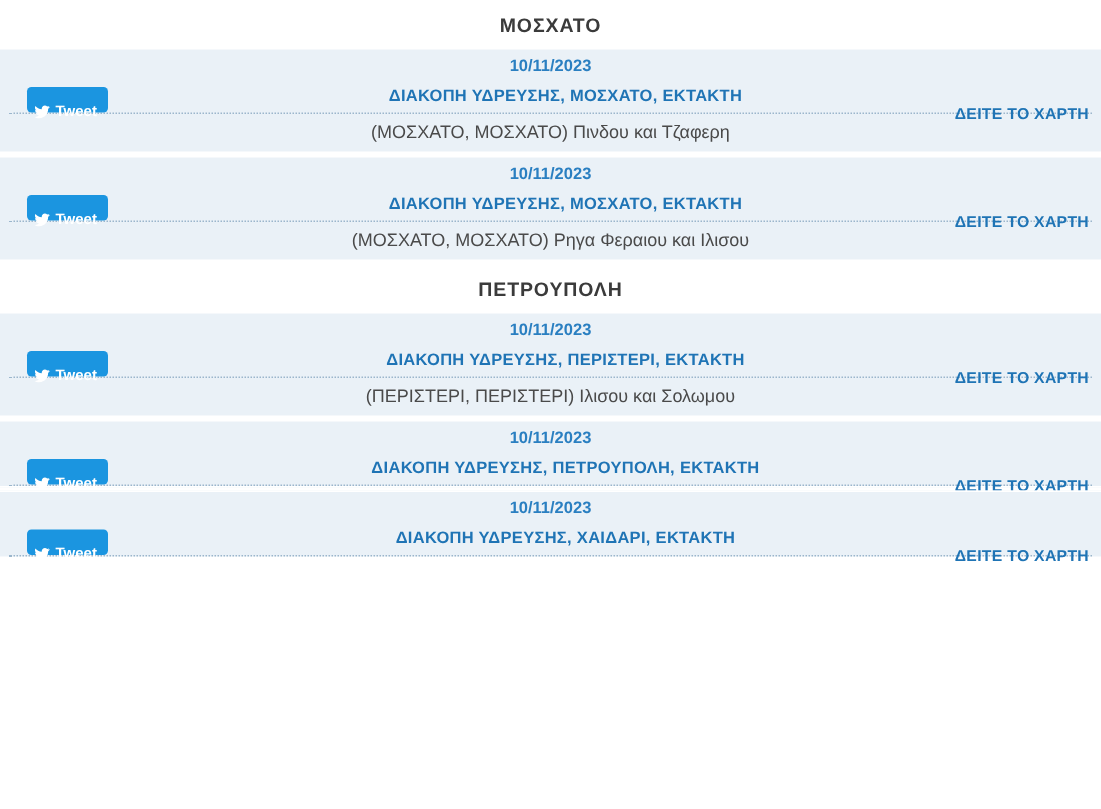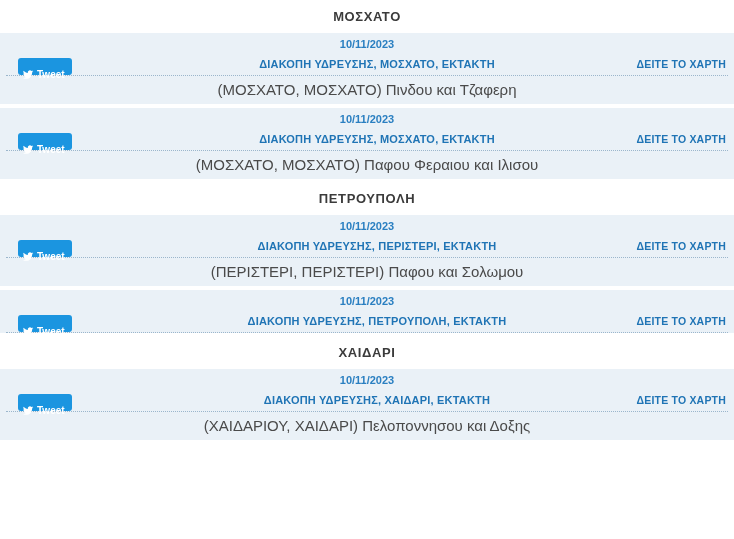--- a/index.html
+++ b/index.html
@@ -74,38 +74,38 @@
     color: #1f74b5;
     font-size: 11px;
     font-weight: bold;
     letter-spacing: 0.2px;
     line-height: 22px;
     margin-left: 20px;
   }
   .map-link {
     position: absolute;
     right: 8px;
-    top: 0;
+    top: 12px;
     line-height: 22px;
     color: #1f74b5;
     font-size: 10.5px;
     font-weight: bold;
     text-decoration: none;
     letter-spacing: 0.2px;
     cursor: pointer;
   }
   .card-sep {
     border-top: 1px dotted #9bb6cc;
     margin: 0 6px;
     height: 0;
   }
   .card-detail {
     text-align: center;
     color: #4a4a4a;
-    font-size: 15px;
+    font-size: 12px;
     padding: 5px 0 6px 0;
   }
 </style>
 </head>
 <body>
 
 <div class="page">
 
   <div class="section-title">ΜΟΣΧΑΤΟ</div>
 
@@ -135,74 +135,72 @@
           <svg width="12" height="11" viewBox="0 0 24 24">
               <path fill="#ffffff" d="M23 4.9c-.8.4-1.7.6-2.6.8.9-.6 1.6-1.5 2-2.5-.9.5-1.9.9-2.9 1.1-.8-.9-2-1.5-3.3-1.5-2.5 0-4.6 2.1-4.6 4.7 0 .4 0 .7.1 1C7.9 8.3 4.6 6.5 2.4 3.8c-.4.7-.6 1.5-.6 2.4 0 1.6.8 3 2.1 3.9-.8 0-1.5-.2-2.1-.6v.1c0 2.3 1.6 4.2 3.7 4.6-.4.1-.8.2-1.2.2-.3 0-.6 0-.9-.1.6 1.9 2.3 3.2 4.3 3.3-1.6 1.3-3.6 2-5.7 2-.4 0-.7 0-1.1-.1 2 1.3 4.4 2 7 2 8.4 0 13-7 13-13v-.6c.9-.6 1.7-1.4 2.3-2.3z"></path>
             </svg>
         </span>
         <span>Tweet</span>
       </div>
       <div class="card-headline">ΔΙΑΚΟΠΗ ΥΔΡΕΥΣΗΣ, ΜΟΣΧΑΤΟ, ΕΚΤΑΚΤΗ</div>
       <a class="map-link">ΔΕΙΤΕ ΤΟ ΧΑΡΤΗ</a>
     </div>
     <div class="card-sep"></div>
-    <div class="card-detail">(ΜΟΣΧΑΤΟ, ΜΟΣΧΑΤΟ) Παφου Φεραιου και Ιλισου</div>
+    <div class="card-detail">(ΜΟΣΧΑΤΟ, ΜΟΣΧΑΤΟ) Ρηγα Φεραιου και Ιλισου</div>
   </div>
 
   <div class="section-title">ΠΕΤΡΟΥΠΟΛΗ</div>
 
   <div class="card">
     <div class="card-date">10/11/2023</div>
     <div class="card-main">
       <div class="tweet-btn">
         <span>
           <svg width="12" height="11" viewBox="0 0 24 24">
               <path fill="#ffffff" d="M23 4.9c-.8.4-1.7.6-2.6.8.9-.6 1.6-1.5 2-2.5-.9.5-1.9.9-2.9 1.1-.8-.9-2-1.5-3.3-1.5-2.5 0-4.6 2.1-4.6 4.7 0 .4 0 .7.1 1C7.9 8.3 4.6 6.5 2.4 3.8c-.4.7-.6 1.5-.6 2.4 0 1.6.8 3 2.1 3.9-.8 0-1.5-.2-2.1-.6v.1c0 2.3 1.6 4.2 3.7 4.6-.4.1-.8.2-1.2.2-.3 0-.6 0-.9-.1.6 1.9 2.3 3.2 4.3 3.3-1.6 1.3-3.6 2-5.7 2-.4 0-.7 0-1.1-.1 2 1.3 4.4 2 7 2 8.4 0 13-7 13-13v-.6c.9-.6 1.7-1.4 2.3-2.3z"></path>
             </svg>
         </span>
         <span>Tweet</span>
       </div>
       <div class="card-headline">ΔΙΑΚΟΠΗ ΥΔΡΕΥΣΗΣ, ΠΕΡΙΣΤΕΡΙ, ΕΚΤΑΚΤΗ</div>
       <a class="map-link">ΔΕΙΤΕ ΤΟ ΧΑΡΤΗ</a>
     </div>
     <div class="card-sep"></div>
-    <div class="card-detail">(ΠΕΡΙΣΤΕΡΙ, ΠΕΡΙΣΤΕΡΙ) Παφου και Σολωμου</div>
+    <div class="card-detail">(ΠΕΡΙΣΤΕΡΙ, ΠΕΡΙΣΤΕΡΙ) Ιλισου και Σολωμου</div>
   </div>
 
 
   <div class="card">
     <div class="card-date">10/11/2023</div>
     <div class="card-main">
       <div class="tweet-btn">
         <span>
           <svg width="12" height="11" viewBox="0 0 24 24">
               <path fill="#ffffff" d="M23 4.9c-.8.4-1.7.6-2.6.8.9-.6 1.6-1.5 2-2.5-.9.5-1.9.9-2.9 1.1-.8-.9-2-1.5-3.3-1.5-2.5 0-4.6 2.1-4.6 4.7 0 .4 0 .7.1 1C7.9 8.3 4.6 6.5 2.4 3.8c-.4.7-.6 1.5-.6 2.4 0 1.6.8 3 2.1 3.9-.8 0-1.5-.2-2.1-.6v.1c0 2.3 1.6 4.2 3.7 4.6-.4.1-.8.2-1.2.2-.3 0-.6 0-.9-.1.6 1.9 2.3 3.2 4.3 3.3-1.6 1.3-3.6 2-5.7 2-.4 0-.7 0-1.1-.1 2 1.3 4.4 2 7 2 8.4 0 13-7 13-13v-.6c.9-.6 1.7-1.4 2.3-2.3z"></path>
             </svg>
         </span>
         <span>Tweet</span>
       </div>
       <div class="card-headline">ΔΙΑΚΟΠΗ ΥΔΡΕΥΣΗΣ, ΠΕΤΡΟΥΠΟΛΗ, ΕΚΤΑΚΤΗ</div>
       <a class="map-link">ΔΕΙΤΕ ΤΟ ΧΑΡΤΗ</a>
     </div>
     <div class="card-sep"></div>
   </div>
 
-  <div class="section-title">ΧΑΙΔΑΡΙ</div>
 
   <div class="card">
     <div class="card-date">10/11/2023</div>
     <div class="card-main">
       <div class="tweet-btn">
         <span>
           <svg width="12" height="11" viewBox="0 0 24 24">
               <path fill="#ffffff" d="M23 4.9c-.8.4-1.7.6-2.6.8.9-.6 1.6-1.5 2-2.5-.9.5-1.9.9-2.9 1.1-.8-.9-2-1.5-3.3-1.5-2.5 0-4.6 2.1-4.6 4.7 0 .4 0 .7.1 1C7.9 8.3 4.6 6.5 2.4 3.8c-.4.7-.6 1.5-.6 2.4 0 1.6.8 3 2.1 3.9-.8 0-1.5-.2-2.1-.6v.1c0 2.3 1.6 4.2 3.7 4.6-.4.1-.8.2-1.2.2-.3 0-.6 0-.9-.1.6 1.9 2.3 3.2 4.3 3.3-1.6 1.3-3.6 2-5.7 2-.4 0-.7 0-1.1-.1 2 1.3 4.4 2 7 2 8.4 0 13-7 13-13v-.6c.9-.6 1.7-1.4 2.3-2.3z"></path>
             </svg>
         </span>
         <span>Tweet</span>
       </div>
       <div class="card-headline">ΔΙΑΚΟΠΗ ΥΔΡΕΥΣΗΣ, ΧΑΙΔΑΡΙ, ΕΚΤΑΚΤΗ</div>
       <a class="map-link">ΔΕΙΤΕ ΤΟ ΧΑΡΤΗ</a>
     </div>
     <div class="card-sep"></div>
-    <div class="card-detail">(ΧΑΙΔΑΡΙΟΥ, ΧΑΙΔΑΡΙ) Πελοποννησου και Δοξης</div>
   </div>
 
 </div>
 
 </body></html>

